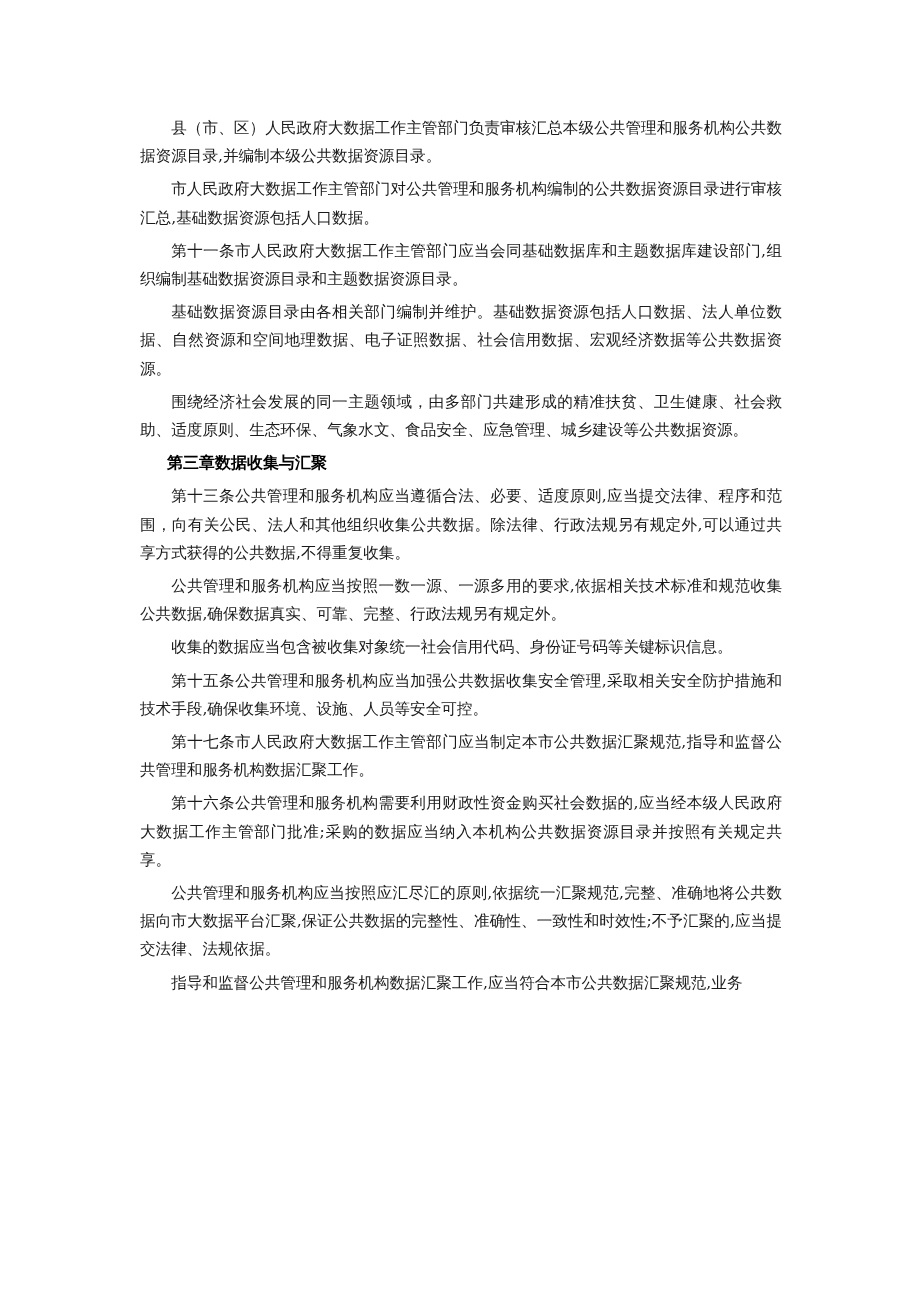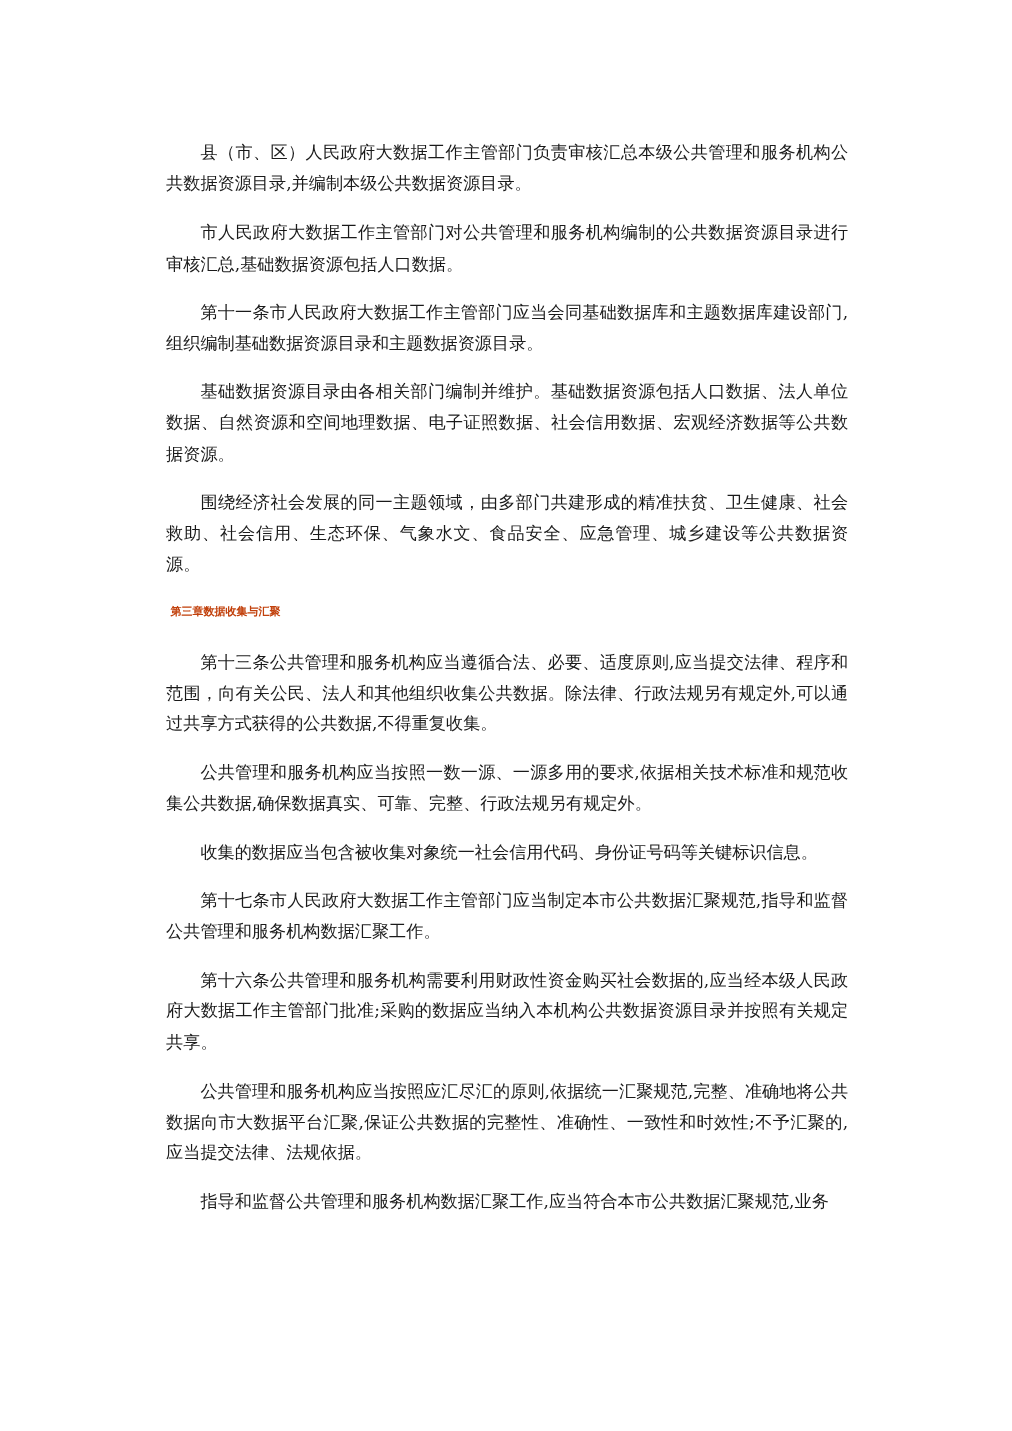--- a/index.html
+++ b/index.html
@@ -8,40 +8,41 @@
     position: absolute;
     left: 135px;
     top: 109px;
     width: 652px;
     font-family: "DejaVu Serif", "Liberation Serif", serif;
     font-size: 15.6px;
     line-height: 28.2px;
     color: #1a1a1a;
     text-align: justify;
   }
-  .para { margin: 16px; text-indent: 2em; }
+  .para { margin: 5px; text-indent: 2em; }
   .heading {
     margin: 0;
     text-indent: 2em;
     font-family: "DejaVu Sans", "Liberation Sans", sans-serif;
     font-weight: bold;
-    font-size: 10px;
-    color: #c2410c;
+    font-size: 16px;
+    color: #000000;
   }
 </style>
 </head>
 <body>
 
 <div class="page">
   <p class="para">县（市、区）人民政府大数据工作主管部门负责审核汇总本级公共管理和服务机构公共数据资源目录,并编制本级公共数据资源目录。</p>
   <p class="para">市人民政府大数据工作主管部门对公共管理和服务机构编制的公共数据资源目录进行审核汇总,基础数据资源包括人口数据。</p>
   <p class="para">第十一条市人民政府大数据工作主管部门应当会同基础数据库和主题数据库建设部门,组织编制基础数据资源目录和主题数据资源目录。</p>
   <p class="para">基础数据资源目录由各相关部门编制并维护。基础数据资源包括人口数据、法人单位数据、自然资源和空间地理数据、电子证照数据、社会信用数据、宏观经济数据等公共数据资源。</p>
-  <p class="para">围绕经济社会发展的同一主题领域，由多部门共建形成的精准扶贫、卫生健康、社会救助、社会信用、生态环保、气象水文、食品安全、应急管理、城乡建设等公共数据资源。</p>
+  <p class="para">围绕经济社会发展的同一主题领域，由多部门共建形成的精准扶贫、卫生健康、社会救助、适度原则、生态环保、气象水文、食品安全、应急管理、城乡建设等公共数据资源。</p>
   <p class="heading">第三章数据收集与汇聚</p>
   <p class="para">第十三条公共管理和服务机构应当遵循合法、必要、适度原则,应当提交法律、程序和范围，向有关公民、法人和其他组织收集公共数据。除法律、行政法规另有规定外,可以通过共享方式获得的公共数据,不得重复收集。</p>
   <p class="para">公共管理和服务机构应当按照一数一源、一源多用的要求,依据相关技术标准和规范收集公共数据,确保数据真实、可靠、完整、行政法规另有规定外。</p>
   <p class="para">收集的数据应当包含被收集对象统一社会信用代码、身份证号码等关键标识信息。</p>
+  <p class="para">第十五条公共管理和服务机构应当加强公共数据收集安全管理,采取相关安全防护措施和技术手段,确保收集环境、设施、人员等安全可控。</p>
   <p class="para">第十七条市人民政府大数据工作主管部门应当制定本市公共数据汇聚规范,指导和监督公共管理和服务机构数据汇聚工作。</p>
   <p class="para">第十六条公共管理和服务机构需要利用财政性资金购买社会数据的,应当经本级人民政府大数据工作主管部门批准;采购的数据应当纳入本机构公共数据资源目录并按照有关规定共享。</p>
   <p class="para">公共管理和服务机构应当按照应汇尽汇的原则,依据统一汇聚规范,完整、准确地将公共数据向市大数据平台汇聚,保证公共数据的完整性、准确性、一致性和时效性;不予汇聚的,应当提交法律、法规依据。</p>
   <p class="para">指导和监督公共管理和服务机构数据汇聚工作,应当符合本市公共数据汇聚规范,业务</p>
 </div>
 
 </body></html>

